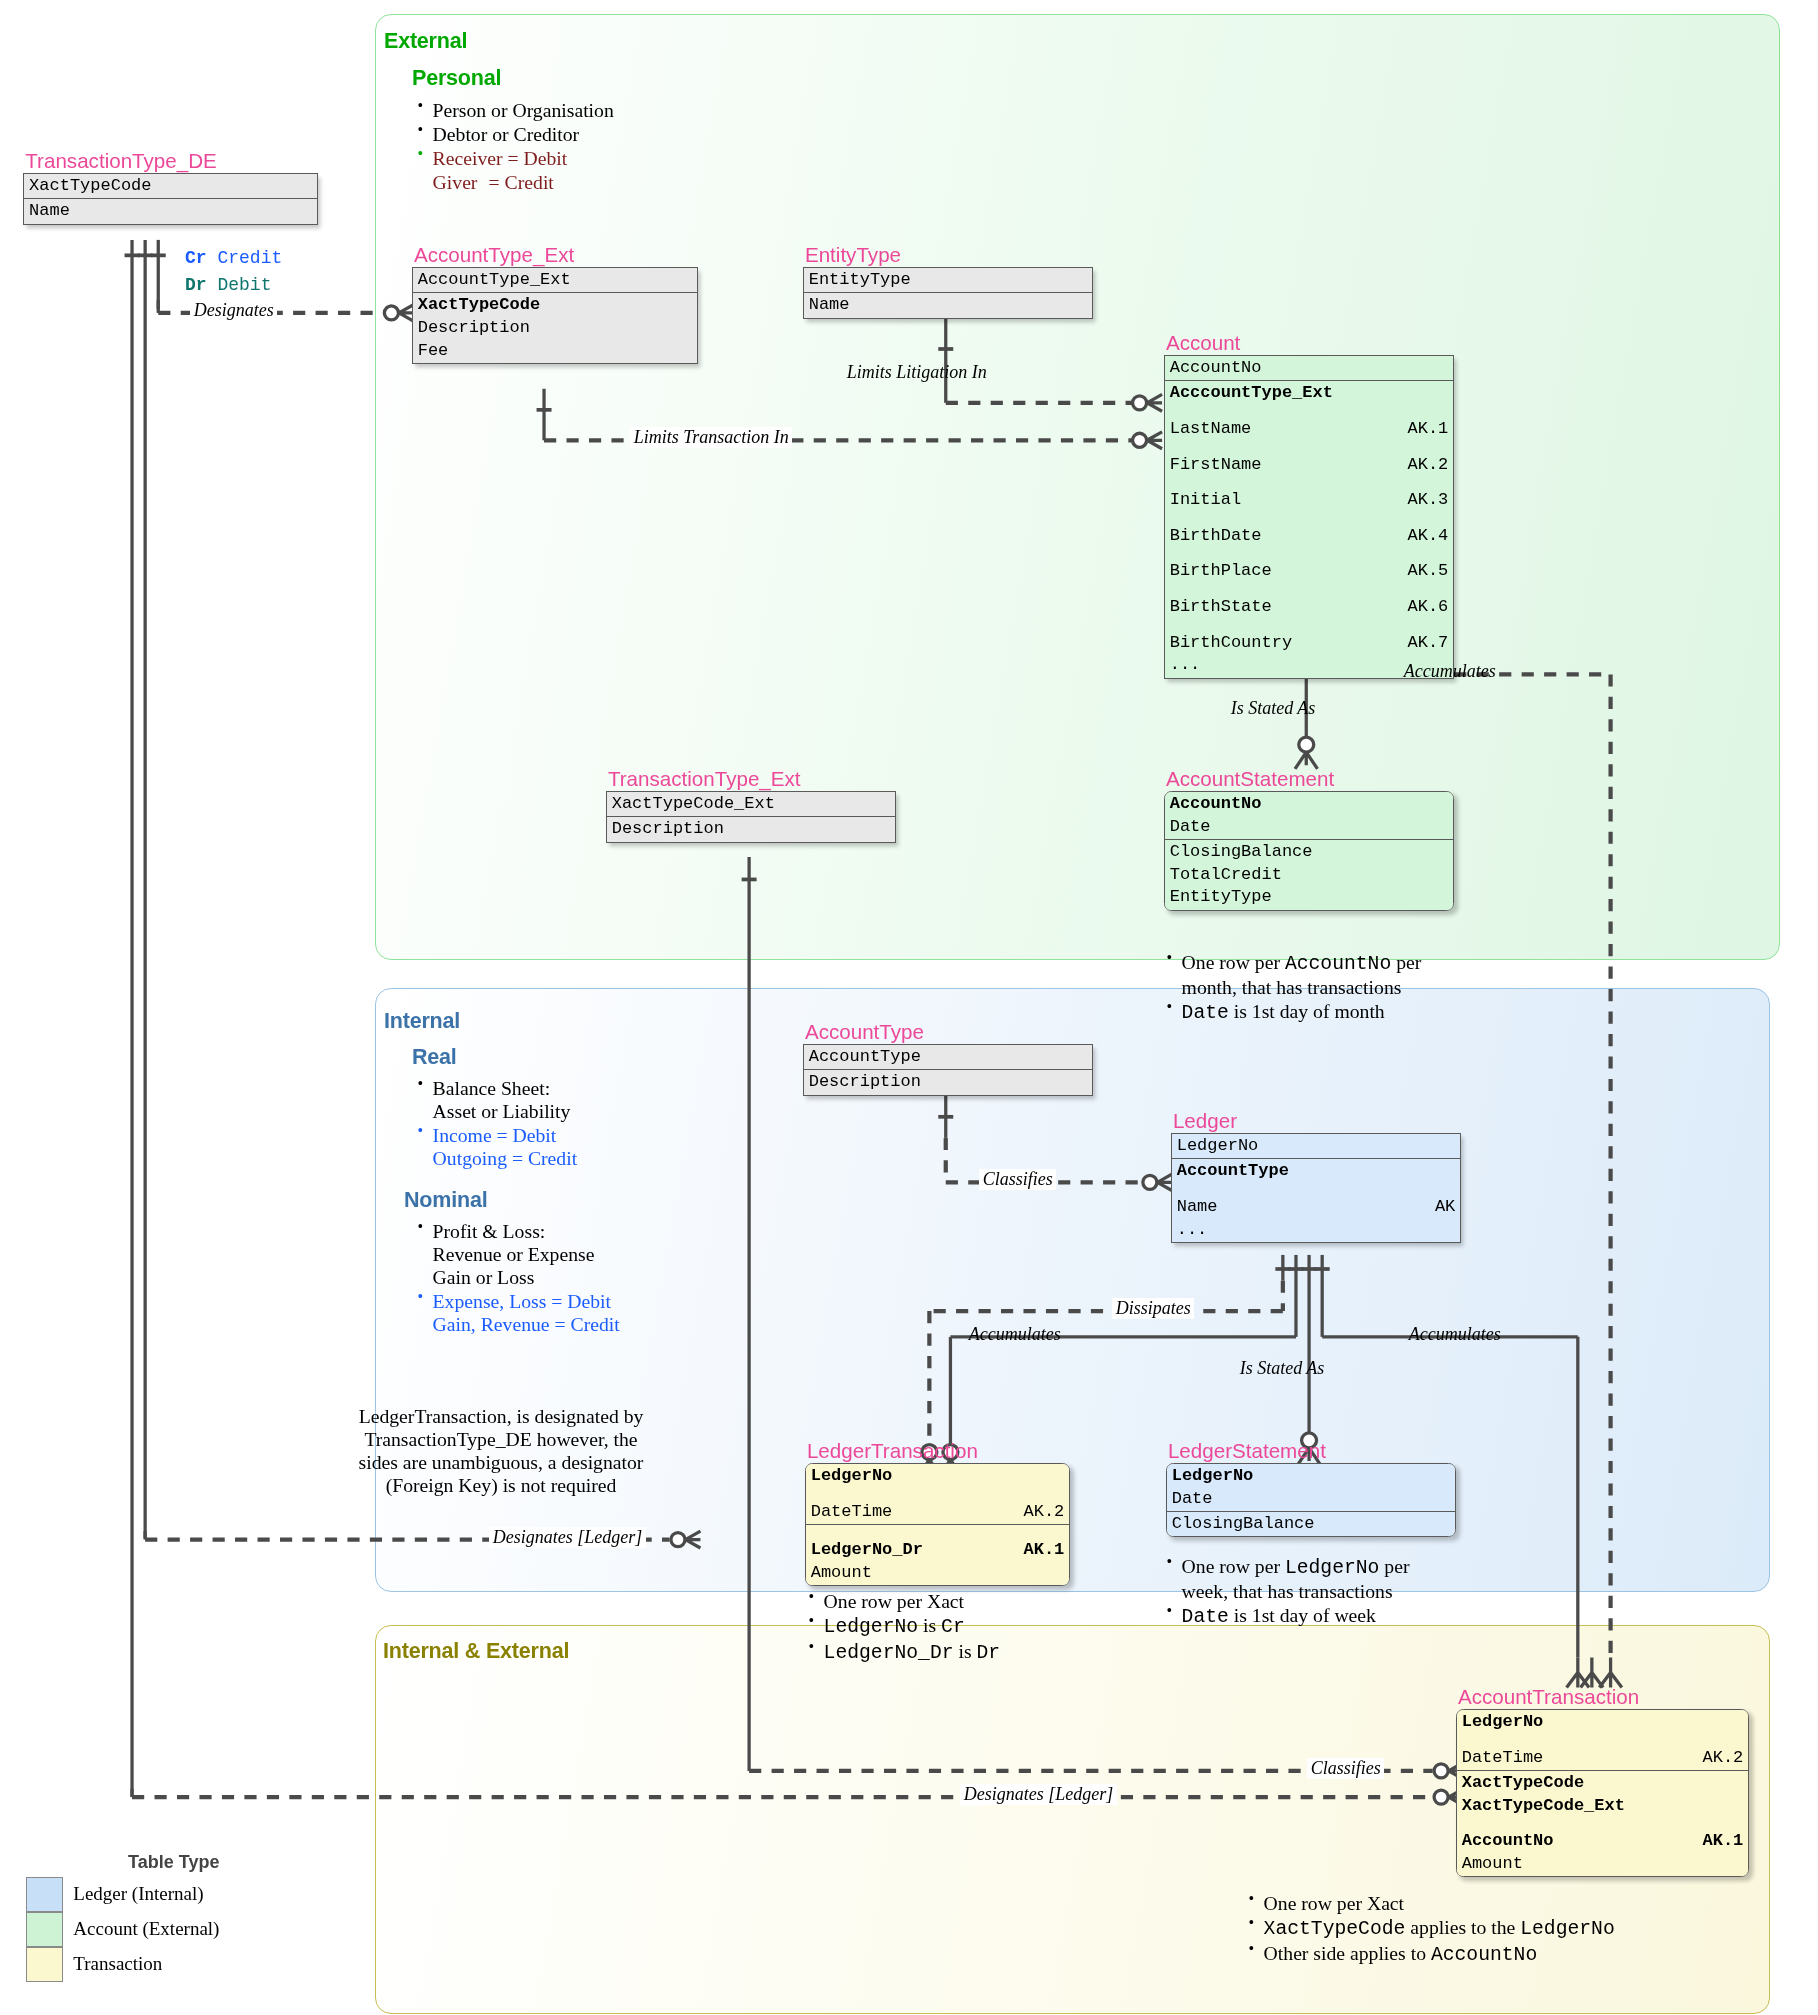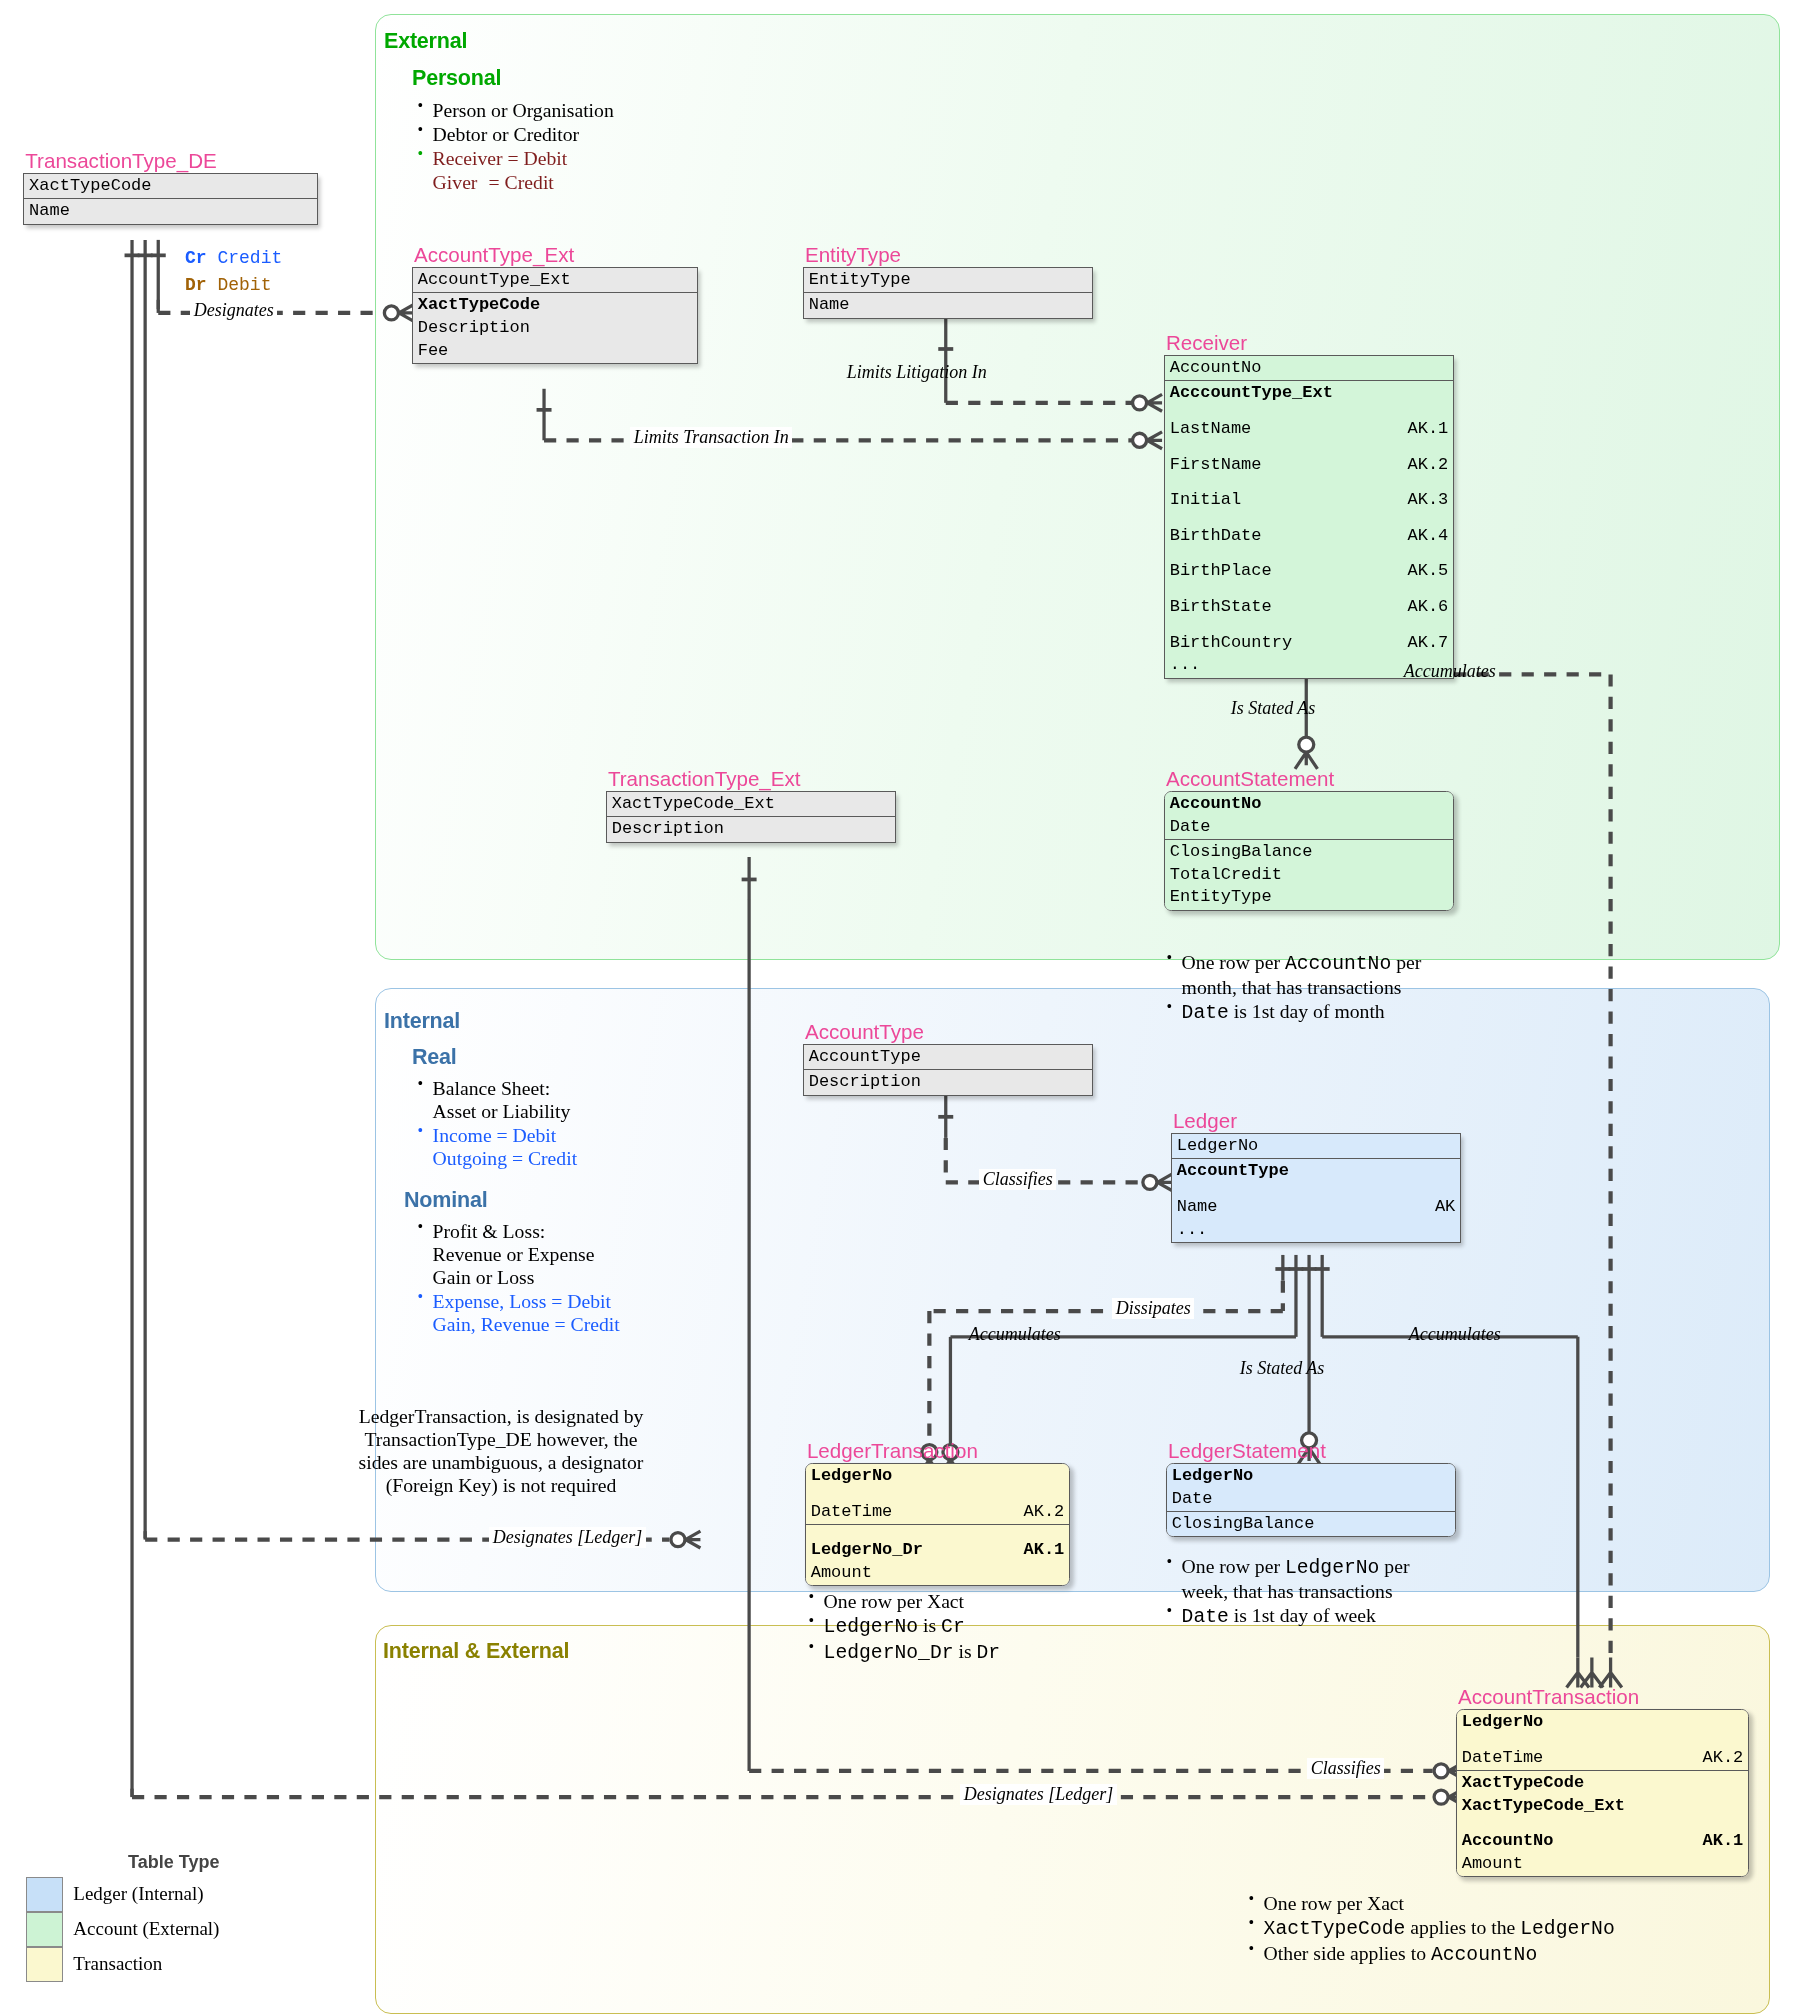--- a/index.html
+++ b/index.html
@@ -209,21 +209,21 @@
       <span class="blue">Gain, Revenue = Credit</span>
     </div>
   </div>
 
   <div class="group-title g-intext" style="left:383px;top:1639px;font-size:21.5px;">Internal &amp; External</div>
 
   <div class="txt mono" style="left:185px;top:248px;font-size:18px;font-weight:bold;color:#1a5cff;">
     <span>Cr</span>
     <span style="font-weight:normal;">Credit</span>
   </div>
-  <div class="txt mono" style="left:185px;top:275px;font-size:18px;font-weight:bold;color:#a16207;">
+  <div class="txt mono" style="left:185px;top:275px;font-size:18px;font-weight:bold;color:#0f766e;">
     <span>Dr</span>
     <span style="font-weight:normal;">Debit</span>
   </div>
 
   <div class="ent fill-grey" style="left:23.4px;top:150px;">
     <div class="name">TransactionType_DE</div>
     <div class="box" style="width:295px;">
       <div class="pk">
         <div class="row">
           <span>XactTypeCode</span>
@@ -277,21 +277,21 @@
       <div class="at sep">
         <div class="row">
           <span>Name</span>
           <span class="ak"></span>
         </div>
       </div>
     </div>
   </div>
 
   <div class="ent fill-green" style="left:1164px;top:332px;">
-    <div class="name">Receiver</div>
+    <div class="name">Account</div>
     <div class="box" style="width:290px;">
       <div class="pk">
         <div class="row">
           <span>AccountNo</span>
           <span class="ak"></span>
         </div>
       </div>
       <div class="at sep">
         <div class="row b">
           <span>AcccountType_Ext</span>

